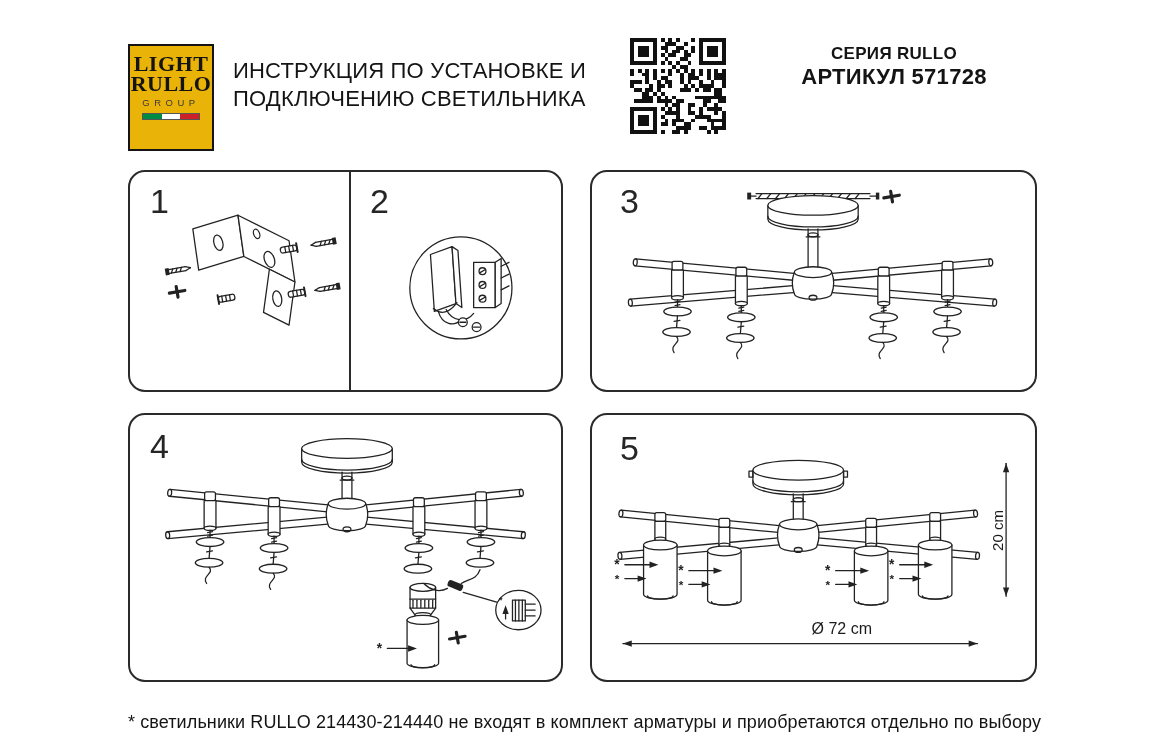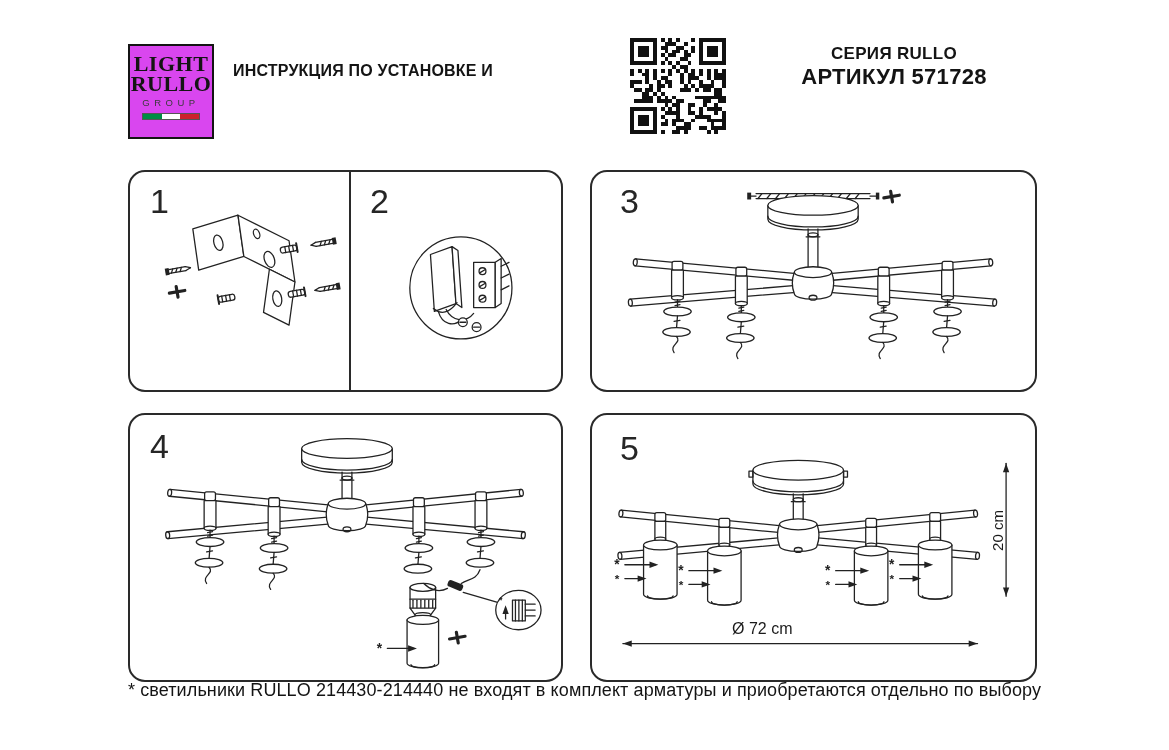--- a/index.html
+++ b/index.html
@@ -1,66 +1,67 @@
 <!DOCTYPE html>
 <html><head>
 <meta charset="utf-8">
 <style>
   html,body{margin:0;padding:0;background:#e8e8e8;}
   .page{position:relative;width:1169px;height:750px;background:#ffffff;overflow:hidden;
         font-family:"Liberation Sans",sans-serif;color:#1b1b1b;}
   
-  .logo{position:absolute;left:128px;top:44px;width:86px;height:95px;border:2px solid #141414;
-        box-sizing:border-box;text-align:center;padding-top:8px;background:#d946ef;}
+  .logo{position:absolute;left:128px;top:44px;width:86px;height:107px;border:2px solid #141414;
+        box-sizing:border-box;text-align:center;padding-top:8px;background:#eab308;}
   .logo-word{font-family:"Liberation Serif",serif;font-weight:700;font-size:22px;line-height:20px;color:#141414;letter-spacing:.5px;}
   .logo-group{font-size:9.5px;letter-spacing:4.5px;margin-top:3px;color:#3a3a3a;padding-left:0;}
   .logo-flag{display:flex;width:58px;height:7px;margin:5px auto 0;border:1px solid #555;box-sizing:border-box;}
   .logo-flag span{flex:1;}
-  .title{position:absolute;left:233px;top:57px;font-weight:700;font-size:16px;line-height:28px;color:#141414;letter-spacing:.2px;}
+  .title{position:absolute;left:233px;top:57px;font-weight:400;font-size:22px;line-height:28px;color:#141414;letter-spacing:.2px;}
   .qr{position:absolute;left:630px;top:38px;width:96px;height:96px;}
   .artinfo{position:absolute;left:788px;top:44px;width:212px;text-align:center;color:#141414;}
   .series{font-size:17px;font-weight:700;letter-spacing:.3px;}
   .article{font-size:22px;font-weight:700;letter-spacing:.3px;}
   
   .box{position:absolute;border:2px solid #2a2a2a;border-radius:17px;box-sizing:border-box;background:#fff;}
   .box svg{position:absolute;left:0;top:0;width:100%;height:100%;}
   .box-a{left:128px;top:170px;width:435px;height:222px;}
   .box-b{left:590px;top:170px;width:447px;height:222px;}
   .box-c{left:128px;top:413px;width:435px;height:269px;}
   .box-d{left:590px;top:413px;width:447px;height:269px;}
   .divider{position:absolute;left:219px;top:0;width:2px;height:100%;background:#2a2a2a;}
   .pnum{position:absolute;font-size:34px;font-weight:400;color:#262626;line-height:1;}
   .pnum-1{left:20px;top:12px;}
   .pnum-2{left:240px;top:12px;}
   .pnum-3{left:28px;top:12px;}
   .pnum-4{left:20px;top:14px;}
   .pnum-5{left:28px;top:16px;}
-  .dim-w{position:absolute;left:140px;top:205px;width:140px;text-align:left;font-size:16px;color:#1b1b1b;}
+  .dim-w{position:absolute;left:140px;top:205px;width:140px;text-align:right;font-size:16px;color:#1b1b1b;}
   .dim-h{position:absolute;left:375px;top:107px;width:60px;text-align:center;font-size:15px;color:#1b1b1b;
          transform:rotate(-90deg);}
-  .footnote{position:absolute;left:128px;top:680px;font-size:18px;color:#141414;letter-spacing:.1px;}
+  .footnote{position:absolute;left:128px;top:712px;font-size:18px;color:#141414;letter-spacing:.1px;}
 </style>
 </head>
 <body>
 
 <div class="page">
 
   <div class="logo">
     <div class="logo-word">LIGHT</div>
     <div class="logo-word">RULLO</div>
     <div class="logo-group">GROUP</div>
     <div class="logo-flag">
       <span style="background: rgb(0, 140, 69);"></span>
       <span style="background: rgb(255, 255, 255);"></span>
       <span style="background: rgb(205, 33, 42);"></span>
     </div>
   </div>
 
   <div class="title">
     <div>ИНСТРУКЦИЯ ПО УСТАНОВКЕ И</div>
+    <div>ПОДКЛЮЧЕНИЮ СВЕТИЛЬНИКА</div>
   </div>
 
   <svg class="qr" id="qr-svg" viewBox="0 0 25 25" shape-rendering="crispEdges">
       <rect x="8" y="0" width="1" height="1" fill="#111"></rect>
       <rect x="10" y="0" width="1" height="1" fill="#111"></rect>
       <rect x="12" y="0" width="1" height="1" fill="#111"></rect>
       <rect x="16" y="0" width="1" height="1" fill="#111"></rect>
       <rect x="9" y="1" width="1" height="1" fill="#111"></rect>
       <rect x="10" y="1" width="1" height="1" fill="#111"></rect>
       <rect x="11" y="1" width="1" height="1" fill="#111"></rect>

